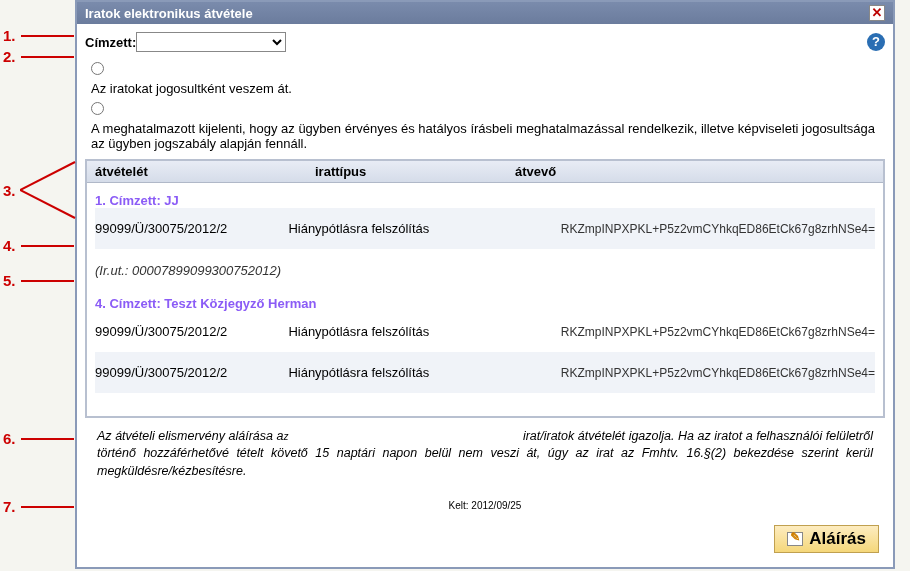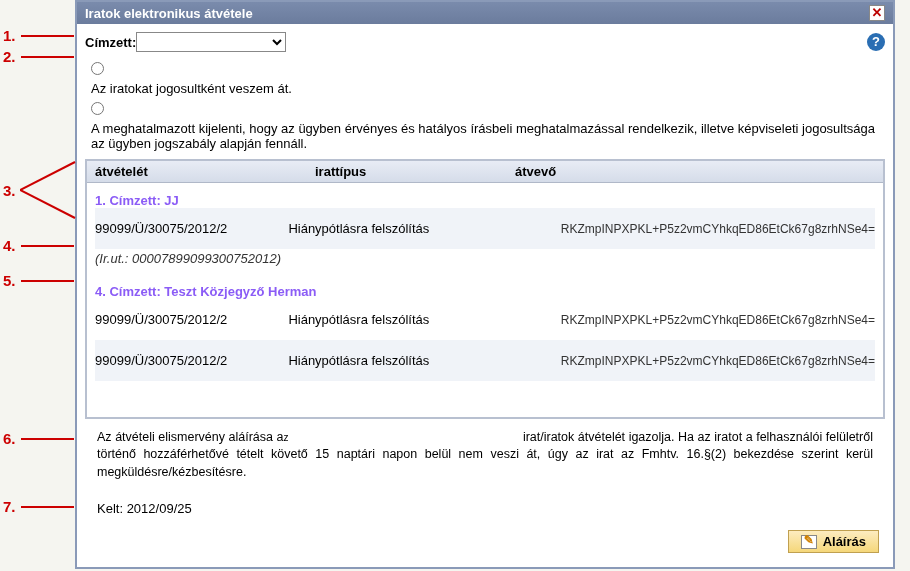--- a/index.html
+++ b/index.html
@@ -150,43 +150,45 @@
       padding: 13px 0;
     }
     .data-row .c1 { width: 220px; }
     .data-row .c2 { width: 200px; }
     .data-row .c3 { width: 110px; }
     .data-row .c4 { flex: 1; font-size: 12px; color: #333; }
     .alt { background: #f0f3f8; }
     .irut {
       font-style: italic;
       color: #333;
-      margin-top: 2px;
+      margin-top: 14px;
     }
     .footer-text {
       padding: 10px 12px 4px 12px;
       font-size: 12.5px;
       text-align: justify;
       line-height: 1.4;
+      font-style: italic;
     }
     .kelt {
       padding: 16px 12px 8px 12px;
-      font-size: 13px;
+      font-size: 10px;
+      text-align: center;
     }
     .action-bar {
       display: flex;
       justify-content: flex-end;
       padding: 6px;
     }
     .sign-btn {
       background: linear-gradient(#fdecc0, #f5d77a);
       border: 1px solid #c0a050;
       padding: 3px 12px;
       font-weight: bold;
-      font-size: 13px;
+      font-size: 17px;
       cursor: pointer;
       display: flex;
       align-items: center;
       gap: 6px;
     }
     .sign-icon {
       width: 16px;
       height: 14px;
       background: #fff;
       border: 1px solid #888;

